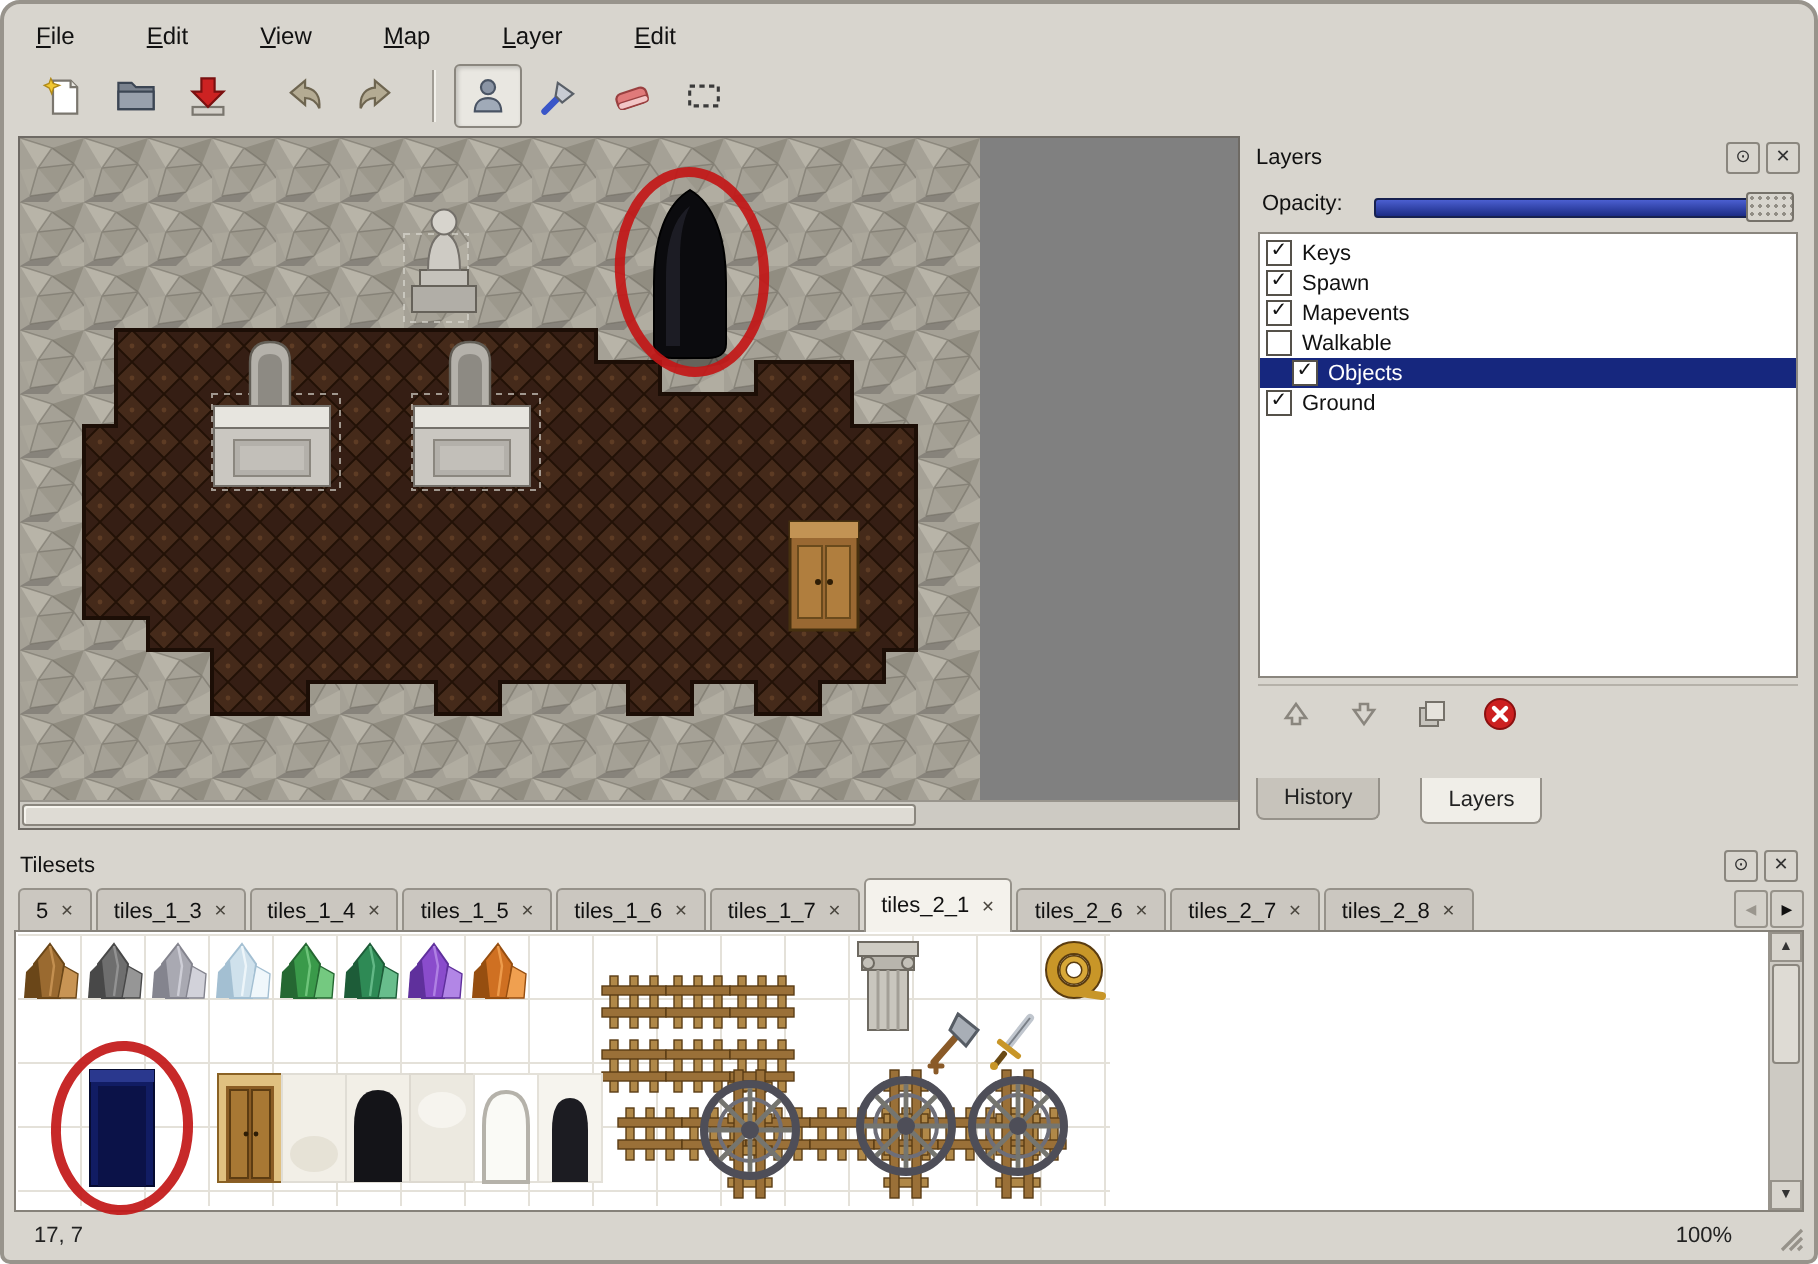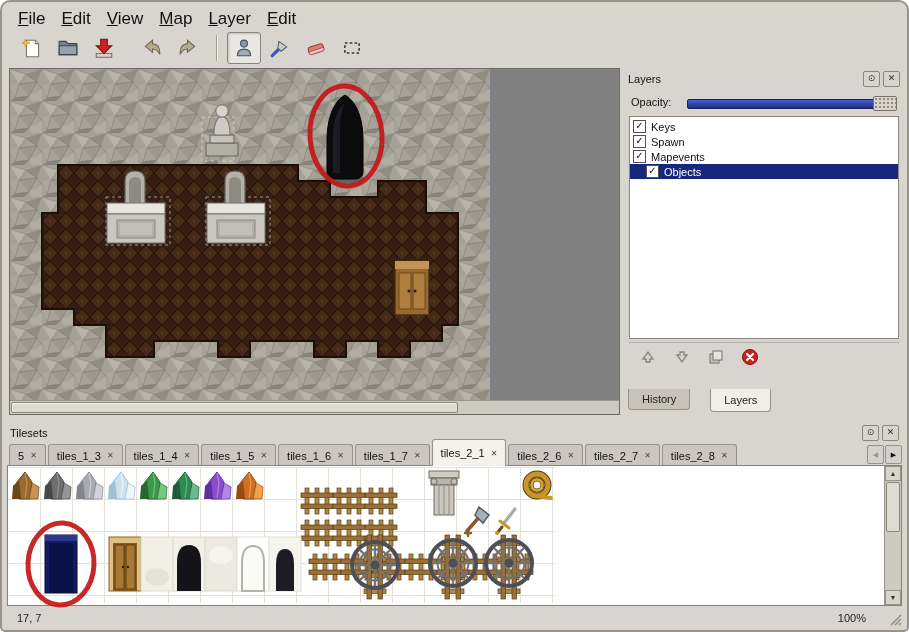--- a/index.html
+++ b/index.html
@@ -1,20 +1,20 @@
 <!DOCTYPE html>
 <html><head>
 <meta charset="utf-8">
 <style>
   html,body{margin:0;padding:0;background:#fff;}
   .window{position:relative;width:909px;height:632px;box-sizing:border-box;background:#d8d5ce;
     border:2px solid #98948c;border-radius:10px 10px 5px 5px;overflow:hidden;
     font-family:"Liberation Sans","DejaVu Sans",sans-serif;color:#111;}
   
-  .menubar{position:absolute;left:3px;top:3px;right:3px;height:24px;display:flex;align-items:flex-start;padding-left:5px;font-size:17px;}
+  .menubar{position:absolute;left:3px;top:3px;right:3px;height:24px;display:flex;align-items:flex-end;padding-left:5px;font-size:12px;gap:20px;}
   .menu-item{display:inline-block;padding:4px 8px;cursor:default;}
   .menu-item::first-letter{text-decoration:underline;}
   
   .toolbar{position:absolute;left:3px;top:28px;right:3px;height:36px;display:flex;align-items:center;padding-left:10px;}
   .tb{width:34px;height:32px;margin-right:2px;display:flex;align-items:center;justify-content:center;
       background:none;border:1px solid transparent;border-radius:3px;padding:0;}
   .tb.active{background:#e9e7e1;border:1px solid #8a867e;box-shadow:inset 1px 1px 2px rgba(0,0,0,.18);}
   .tb-gap{width:12px;}
   .tb-sep{width:0;height:26px;margin:0 9px;border-left:1px solid #a19d95;border-right:1px solid #f2f0ea;}
   
@@ -221,23 +221,31 @@
         <span>Keys</span>
       </div>
       <div class="layer-row">
         <span class="checkbox checked"></span>
         <span>Spawn</span>
       </div>
       <div class="layer-row">
         <span class="checkbox checked"></span>
         <span>Mapevents</span>
       </div>
+      <div class="layer-row">
+        <span class="checkbox"></span>
+        <span>Walkable</span>
+      </div>
       <div class="layer-row selected">
         <span class="checkbox checked"></span>
         <span>Objects</span>
+      </div>
+      <div class="layer-row">
+        <span class="checkbox checked"></span>
+        <span>Ground</span>
       </div>
     </div>
     <div class="layer-actions">
       <button class="action-btn">
         <svg width="18" height="18" viewBox="0 0 18 18">
           <path d="M4 11 9 4l5 7h-3v3H7v-3Z" fill="#d8d5ce" stroke="#8a867e" stroke-width="1.3"></path>
         </svg>
       </button>
       <button class="action-btn">
         <svg width="18" height="18" viewBox="0 0 18 18">

